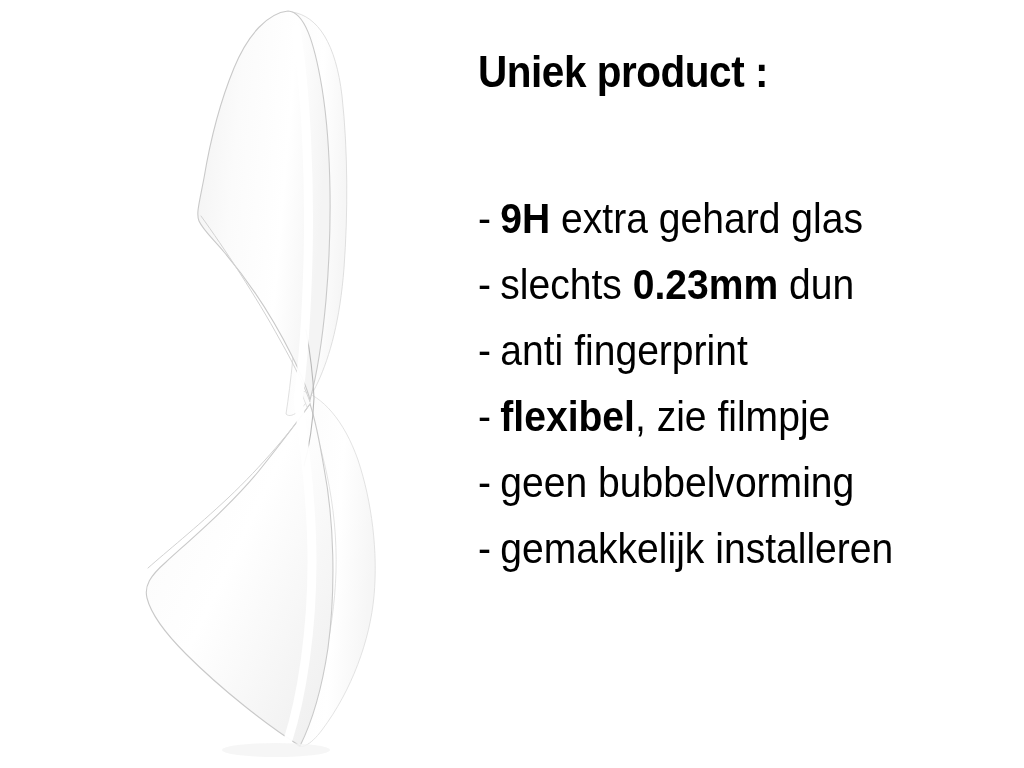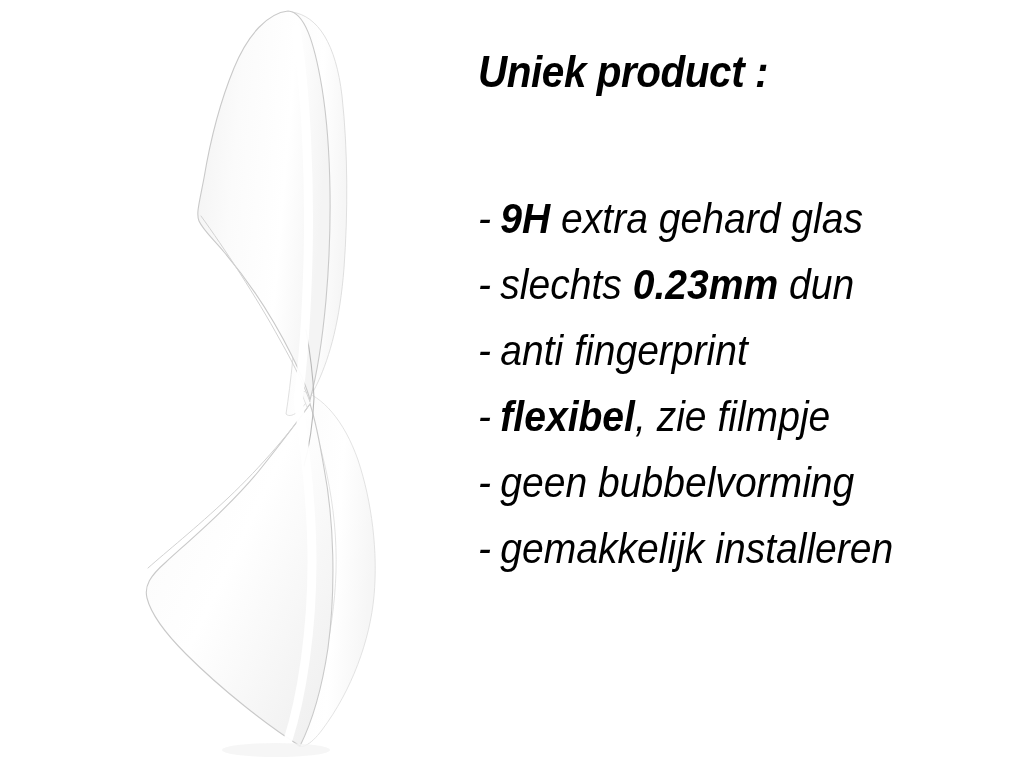--- a/index.html
+++ b/index.html
@@ -35,21 +35,20 @@
     width: 440px;
     height: 768px;
   }
 
   
   #copy-block {
     position: absolute;
     left: 478px;
     top: 44px;
     width: 546px;
-    font-style: italic;
   }
   #headline {
     font-size: 44px;
     font-weight: bold;
     line-height: 56px;
     letter-spacing: -0.5px;
     white-space: nowrap;
     margin: 0 0 0 0;
     transform: scaleX(0.92);
     transform-origin: left center;

